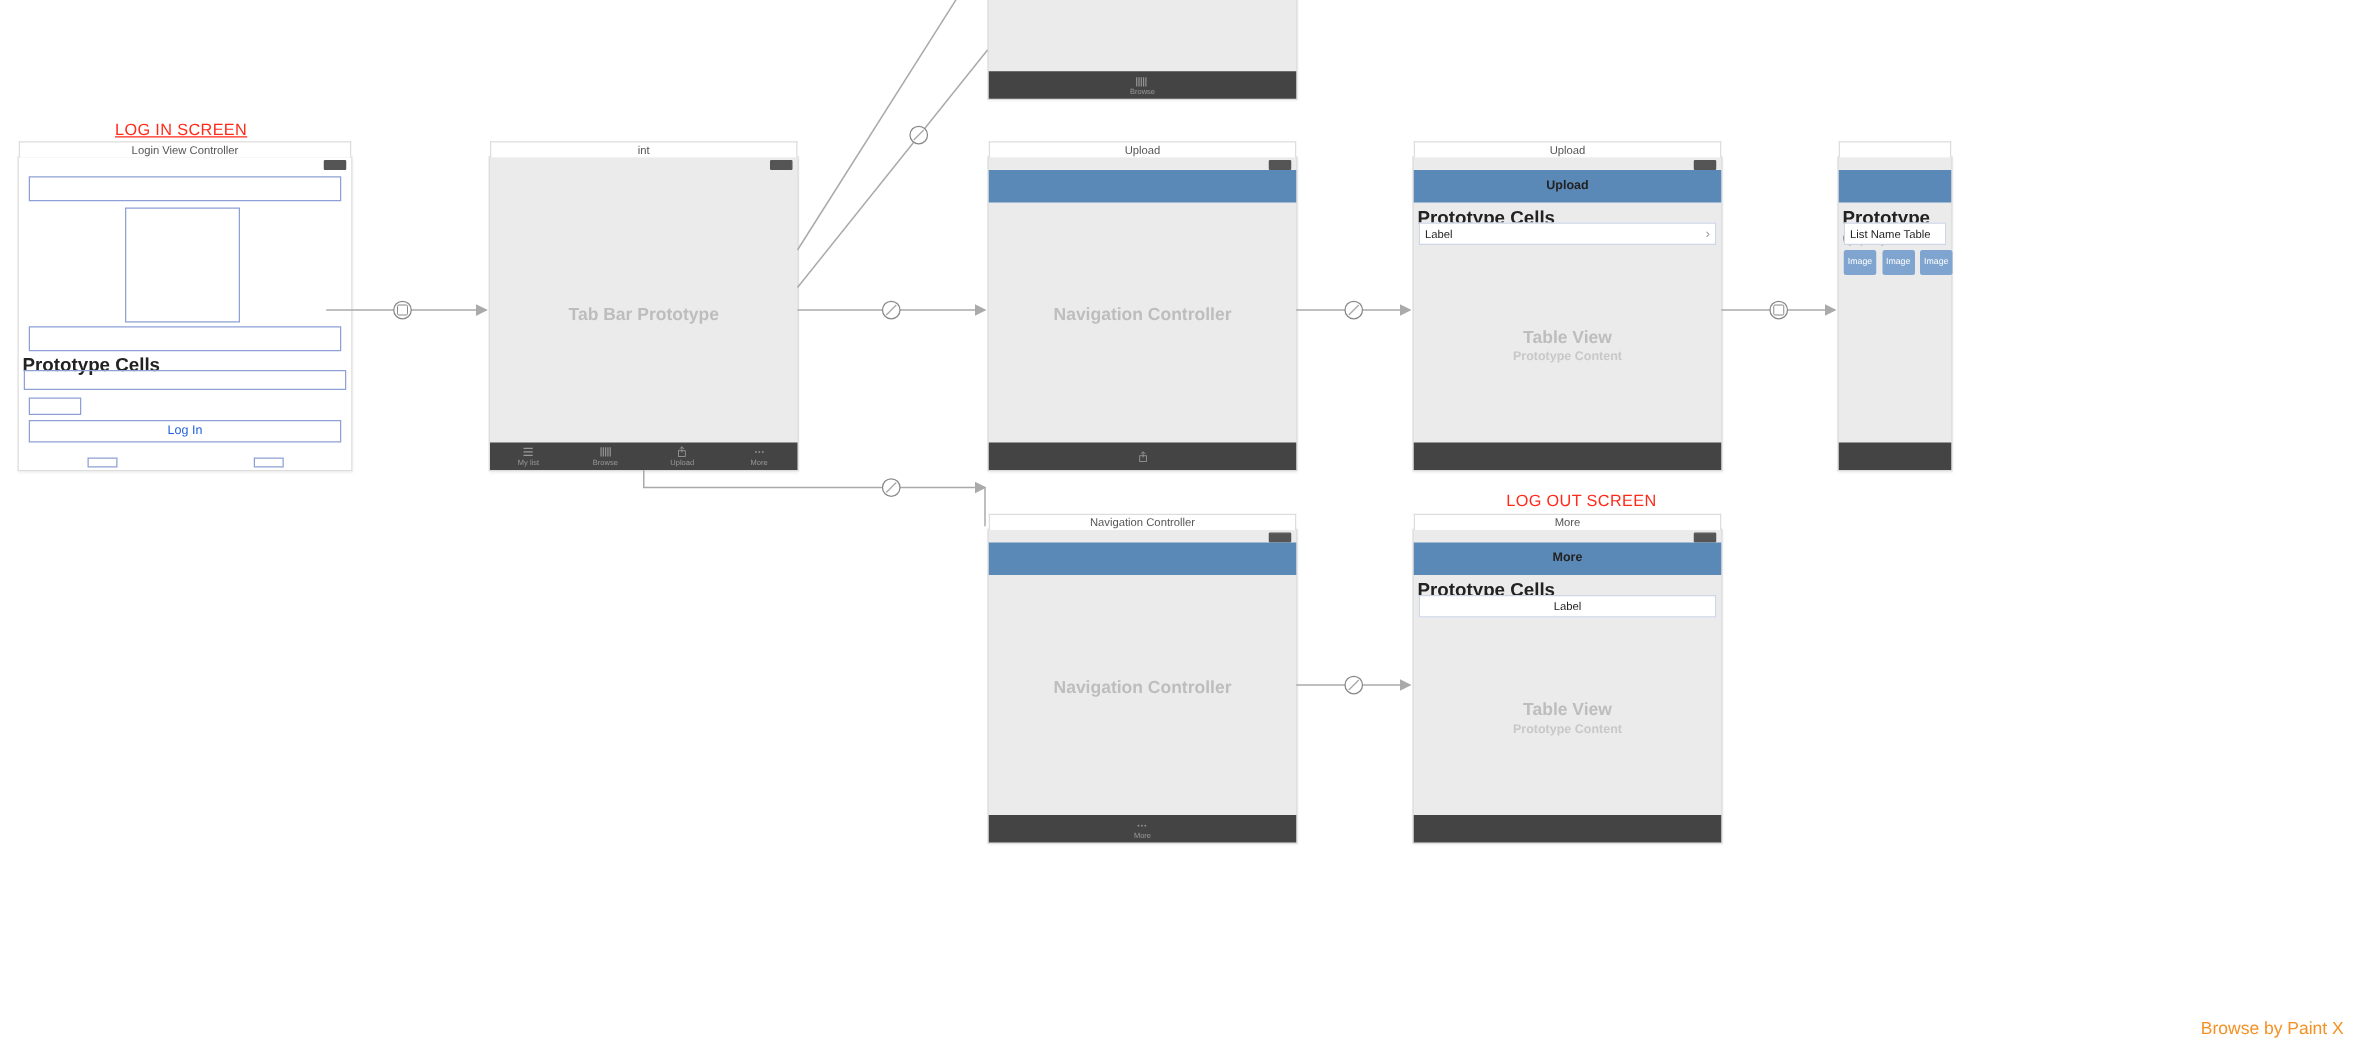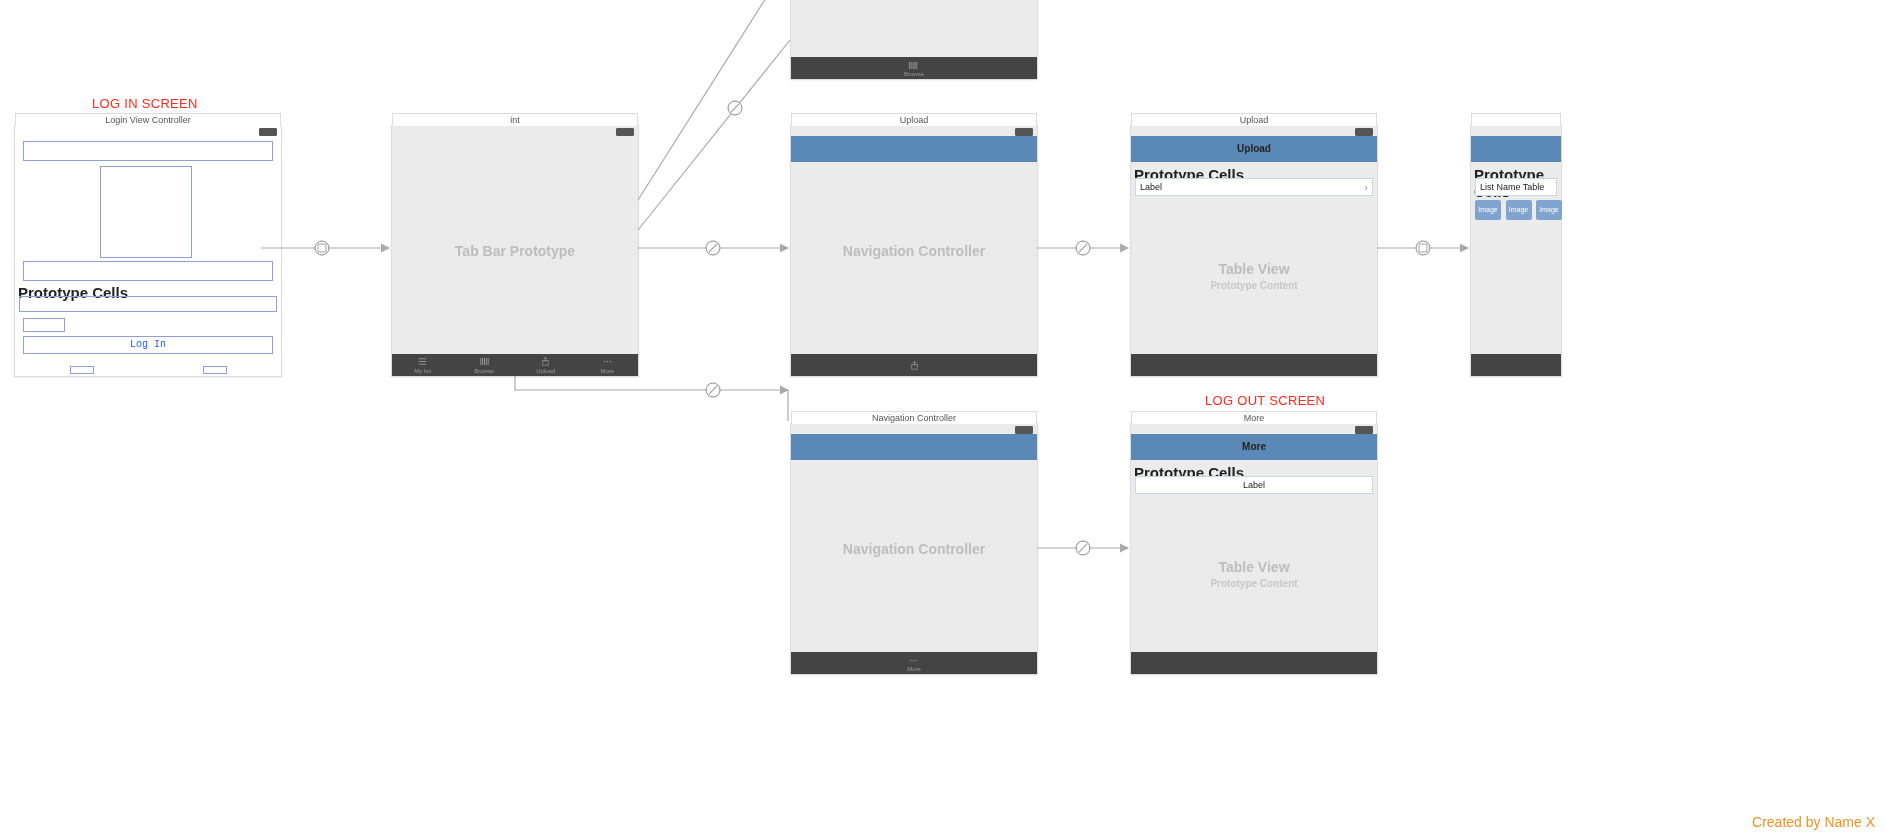--- a/index.html
+++ b/index.html
@@ -199,23 +199,23 @@
   .segue-circle {
     stroke:#888; stroke-width:1; fill:#fff;
   }
   .segue-inner {
     stroke:#888; stroke-width:0.8; fill:none;
   }
 </style>
 </head>
 <body>
 
-<div class="annotation" style="left:92px; top:96px;">LOG IN SCREEN</div>
+<div class="annotation" style="left:92px; top:96px;text-decoration:underline;">LOG IN SCREEN</div>
 <div class="annotation" style="left:1205px; top:393px;">LOG OUT SCREEN</div>
-<div class="watermark" style="right:10px; bottom:6px;">Created by Name X</div>
+<div class="watermark" style="right:10px; bottom:6px;">Browse by Paint X</div>
 
 <div class="scene" style="left:790px; top:-180px; width:246px; height:258px;">
   <div class="bottom-dark">
     <div class="tab" style="text-align:center;font-size:6px;color:#999;display:flex;flex-direction:column;align-items:center;">
       <svg viewBox="0 0 24 24" width="11" height="11">
           <g stroke="#999" stroke-width="2">
             <line x1="3" y1="4" x2="3" y2="20"></line>
             <line x1="7" y1="4" x2="7" y2="20"></line>
             <line x1="11" y1="4" x2="11" y2="20"></line>
             <line x1="15" y1="4" x2="15" y2="20"></line>
@@ -229,21 +229,21 @@
 
 <div class="scene" style="left:14px; top:125px; width:246px; height:250px; background:#fff;padding-left:20px;">
   <div class="titlebar">Login View Controller</div>
   <div class="battery"></div>
   <div class="login-box" style="left:8px; top:15px; right:8px; height:18px;"></div>
   <div class="login-box" style="left:85px; top:40px; width:90px; height:90px;"></div>
   <div class="login-box" style="left:8px; top:135px; right:8px; height:18px;"></div>
   <div class="proto-header" style="top:158px;">Prototype Cells</div>
   <div class="login-box" style="left:4px; top:170px; right:4px; height:14px;"></div>
   <div class="login-label" style="left:8px; top:192px; width:40px;"></div>
-  <div class="login-btn" style="top:210px;font-family:Liberation Mono, monospace;">Log In</div>
+  <div class="login-btn" style="top:210px;">Log In</div>
   <div class="login-footer">
     <span></span>
     <span></span>
   </div>
 </div>
 
 <div class="scene" style="left:391px; top:125px; width:246px; height:250px;">
   <div class="titlebar">int</div>
   <div class="battery"></div>
   <div class="center-label">Tab Bar Prototype</div>

